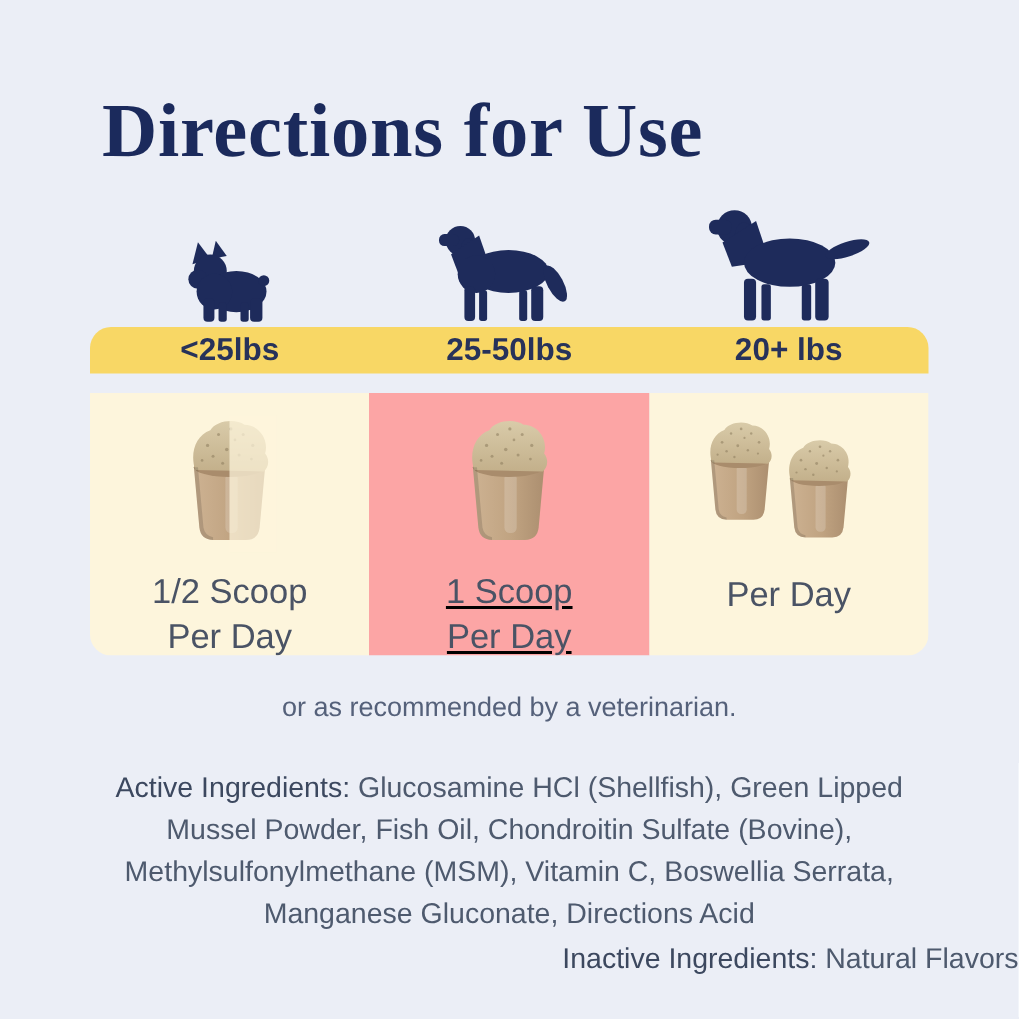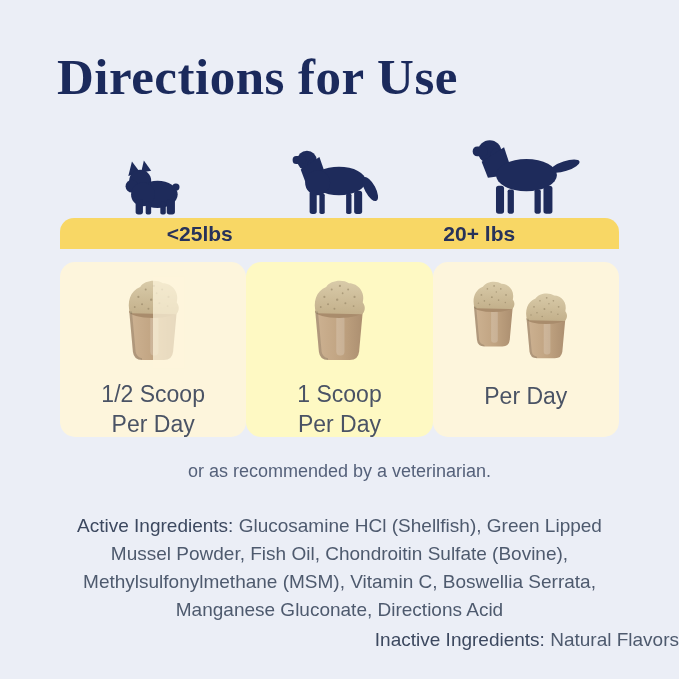--- a/index.html
+++ b/index.html
@@ -2,21 +2,21 @@
 <html><head>
 <meta charset="utf-8">
 <style>
   html,body { margin:0; padding:0; }
   .page {
     position:relative; width:679px; height:679px;
     background:#ebeef6; overflow:hidden;
     font-family:"Liberation Sans", sans-serif;
   }
   .title {
-    position:absolute; left:57px; top:48px; margin:0;
+    position:absolute; left:57px; top:48px; margin:11px;
     font-family:"Liberation Serif", serif;
     font-size:51px; font-weight:700; color:#1b2a5c; letter-spacing:0.5px;text-align:center;
   }
   .dogs-row { position:absolute; left:60px; top:136px; width:559px; height:80px; display:flex; }
   .dog-cell { flex:1; display:flex; align-items:flex-end; justify-content:center; }
   .dog-fill { fill:#1e2b5b; }
 
   .banner {
     position:absolute; left:60px; top:218px; width:559px; height:31px;
     background:#f8d765; border-radius:14px 14px 0 0; display:flex;
@@ -25,23 +25,23 @@
     flex:1; display:flex; align-items:center; justify-content:center;
     font-size:21px; font-weight:bold; color:#27325a;
   }
 
   .panel {
     position:absolute; left:60px; top:262px; width:559px; height:175px;
     border-radius:0 0 14px 14px; overflow:hidden; display:flex;
   }
   .panel-col {
     flex:1; background:#fdf5dc; display:flex; flex-direction:column;
-    align-items:center; padding-top:13px; box-sizing:border-box;border-radius:15px;
-  }
-  .panel-col.white { background:#fef9c3; }
+    align-items:center; padding-top:13px; box-sizing:border-box;
+  }
+  .panel-col.white { background:#fca5a5;text-decoration:underline; }
   .scoop-box { height:97px; display:flex; align-items:flex-end; justify-content:center; }
   .dose-label {
     margin-top:9px; text-align:center; font-size:23px; line-height:30px;
     color:#4a5365; font-weight:400;
   }
 
   .vet-note {
     position:absolute; top:461px; left:0; width:100%; margin:0;
     text-align:center; font-size:18px; color:#55617a;
   }
@@ -146,20 +146,21 @@
           <rect x="82" y="55" width="10" height="31" rx="3"></rect>
             <rect x="72" y="59" width="7" height="27" rx="2"></rect>
           <ellipse cx="106" cy="33" rx="17" ry="5.5" transform="rotate(-18 106 33)"></ellipse>
         </g>
       </svg>
     </div>
   </div>
 
   <div class="banner">
     <div class="banner-cell">&lt;25lbs</div>
+    <div class="banner-cell">25-50lbs</div>
     <div class="banner-cell">20+ lbs</div>
   </div>
 
   <div class="panel">
     <div class="panel-col">
       <div class="scoop-box">
         <svg width="92" height="95" viewBox="0 0 100 104">
           <use href="#scoopShape"></use>
           <rect x="50" y="2" width="34" height="100" fill="#fdf5dc" opacity="0.72"></rect>
         </svg>

